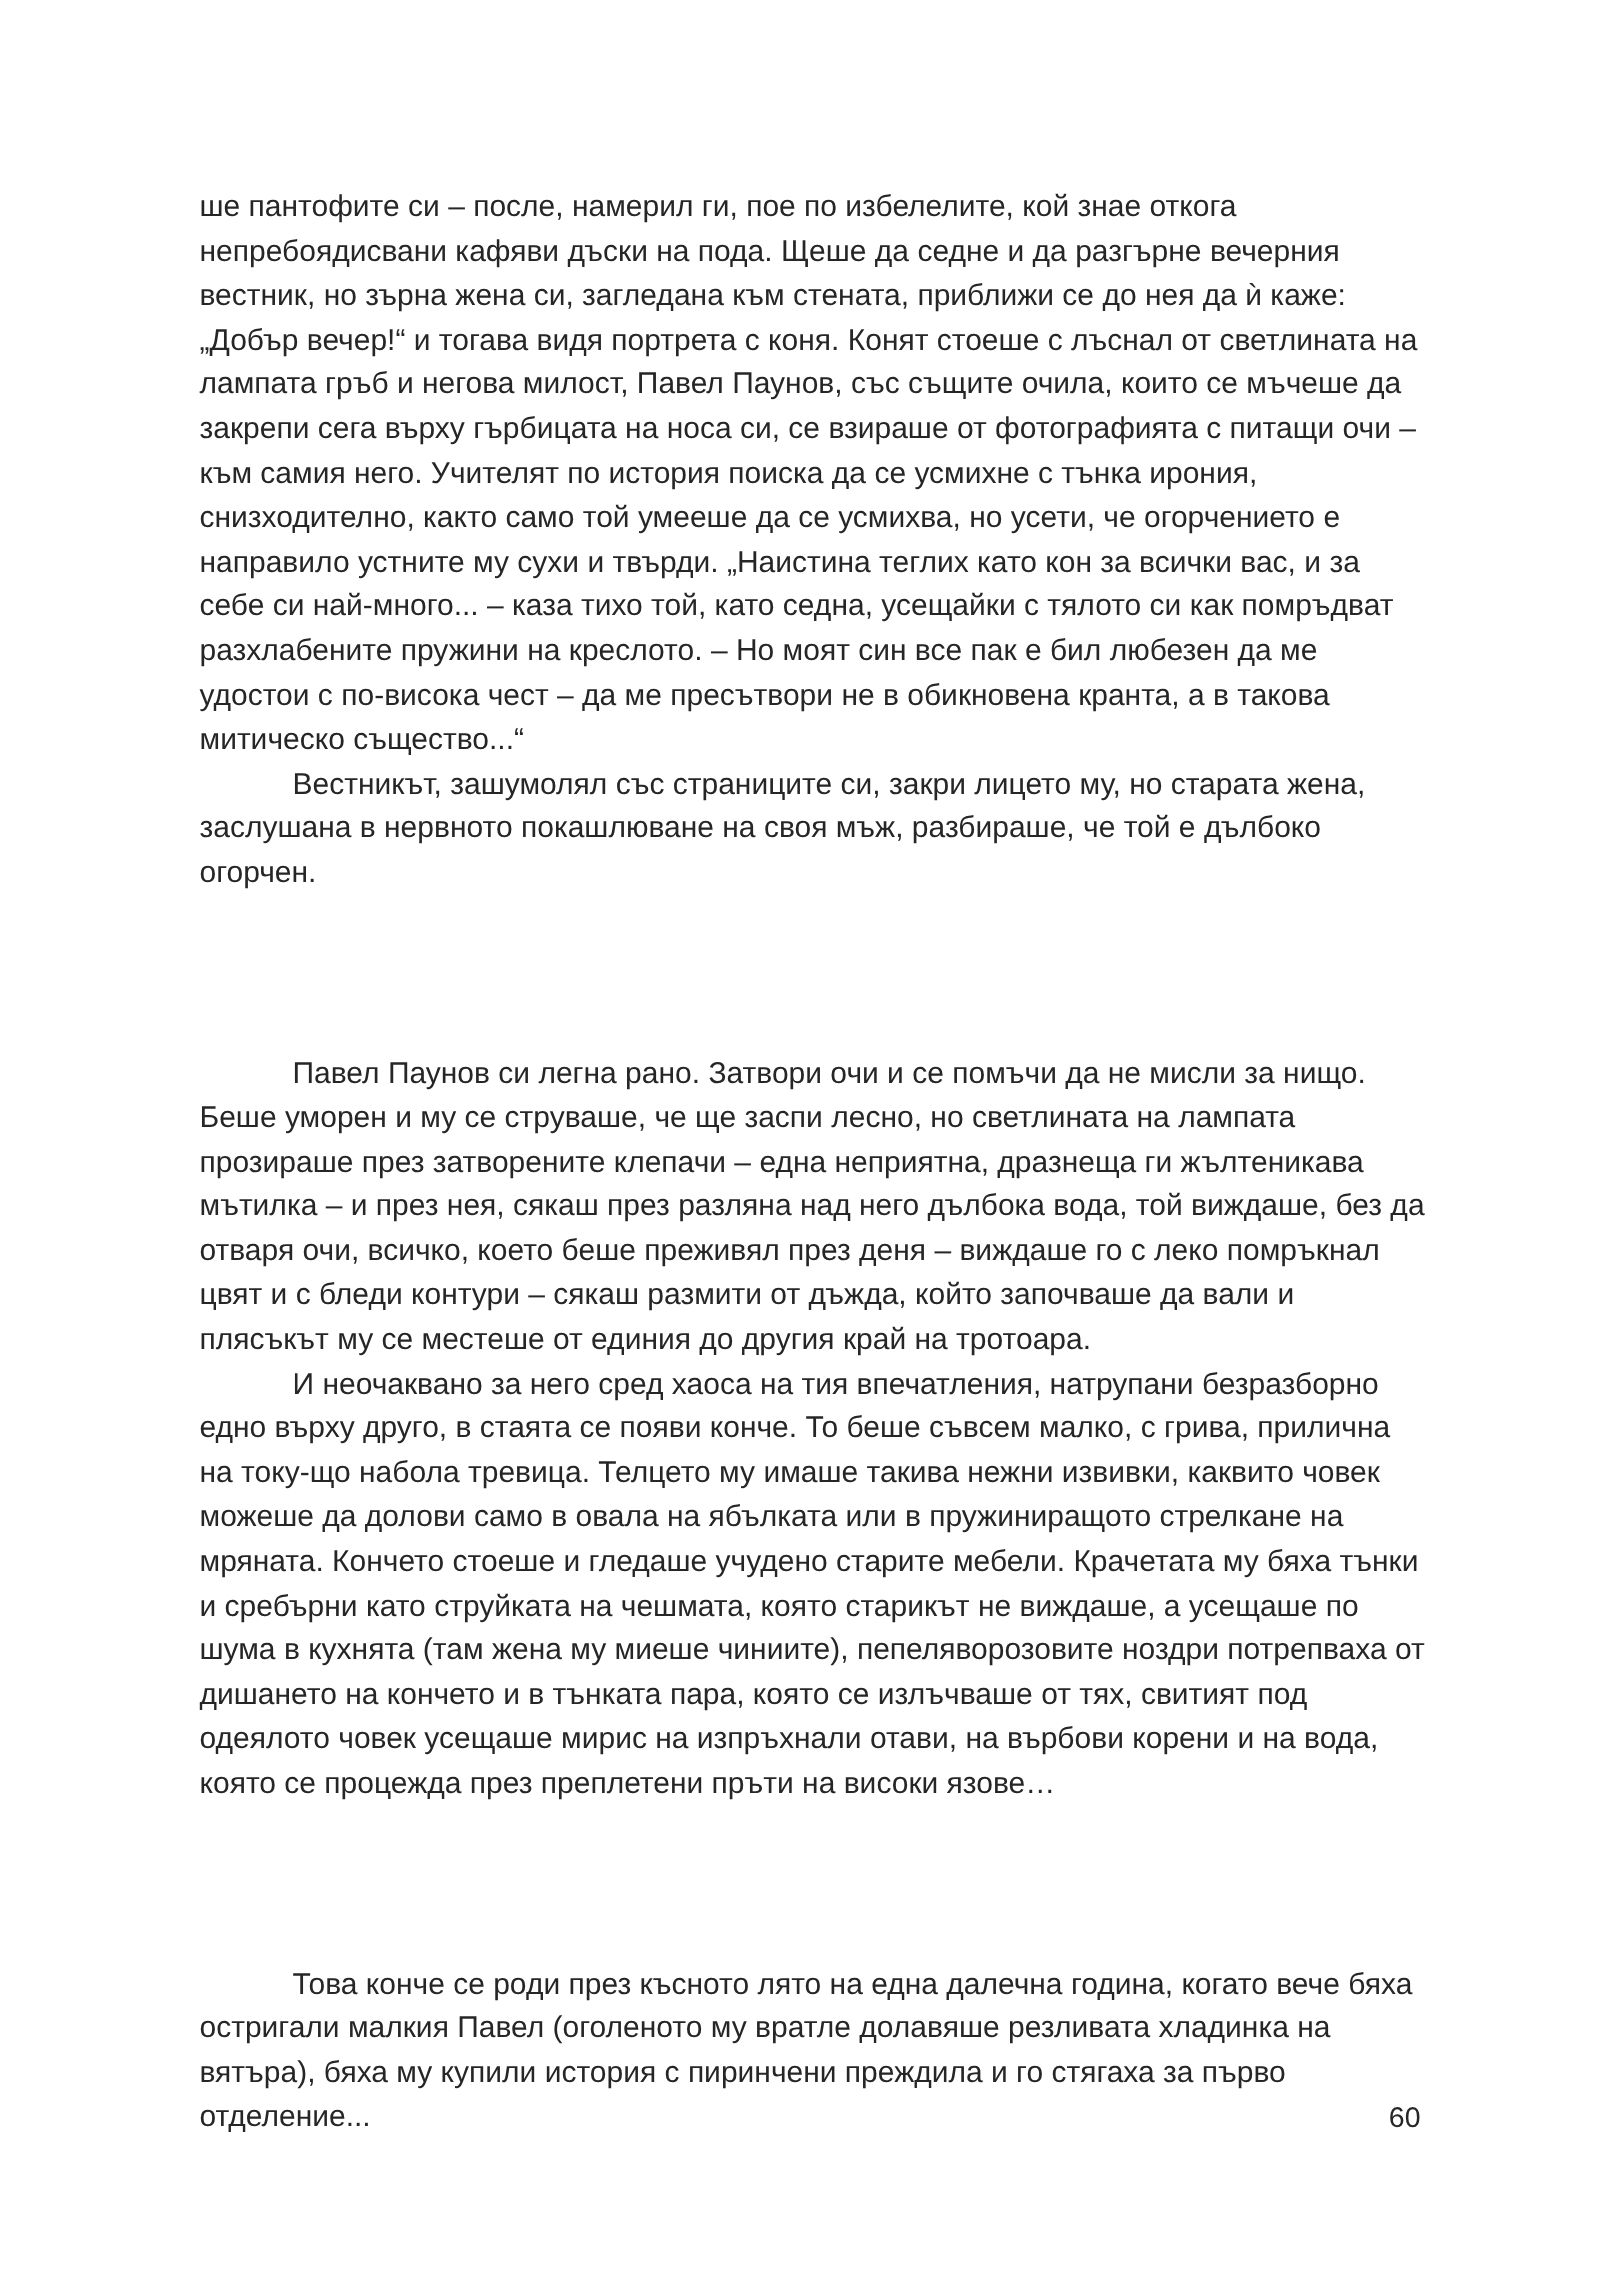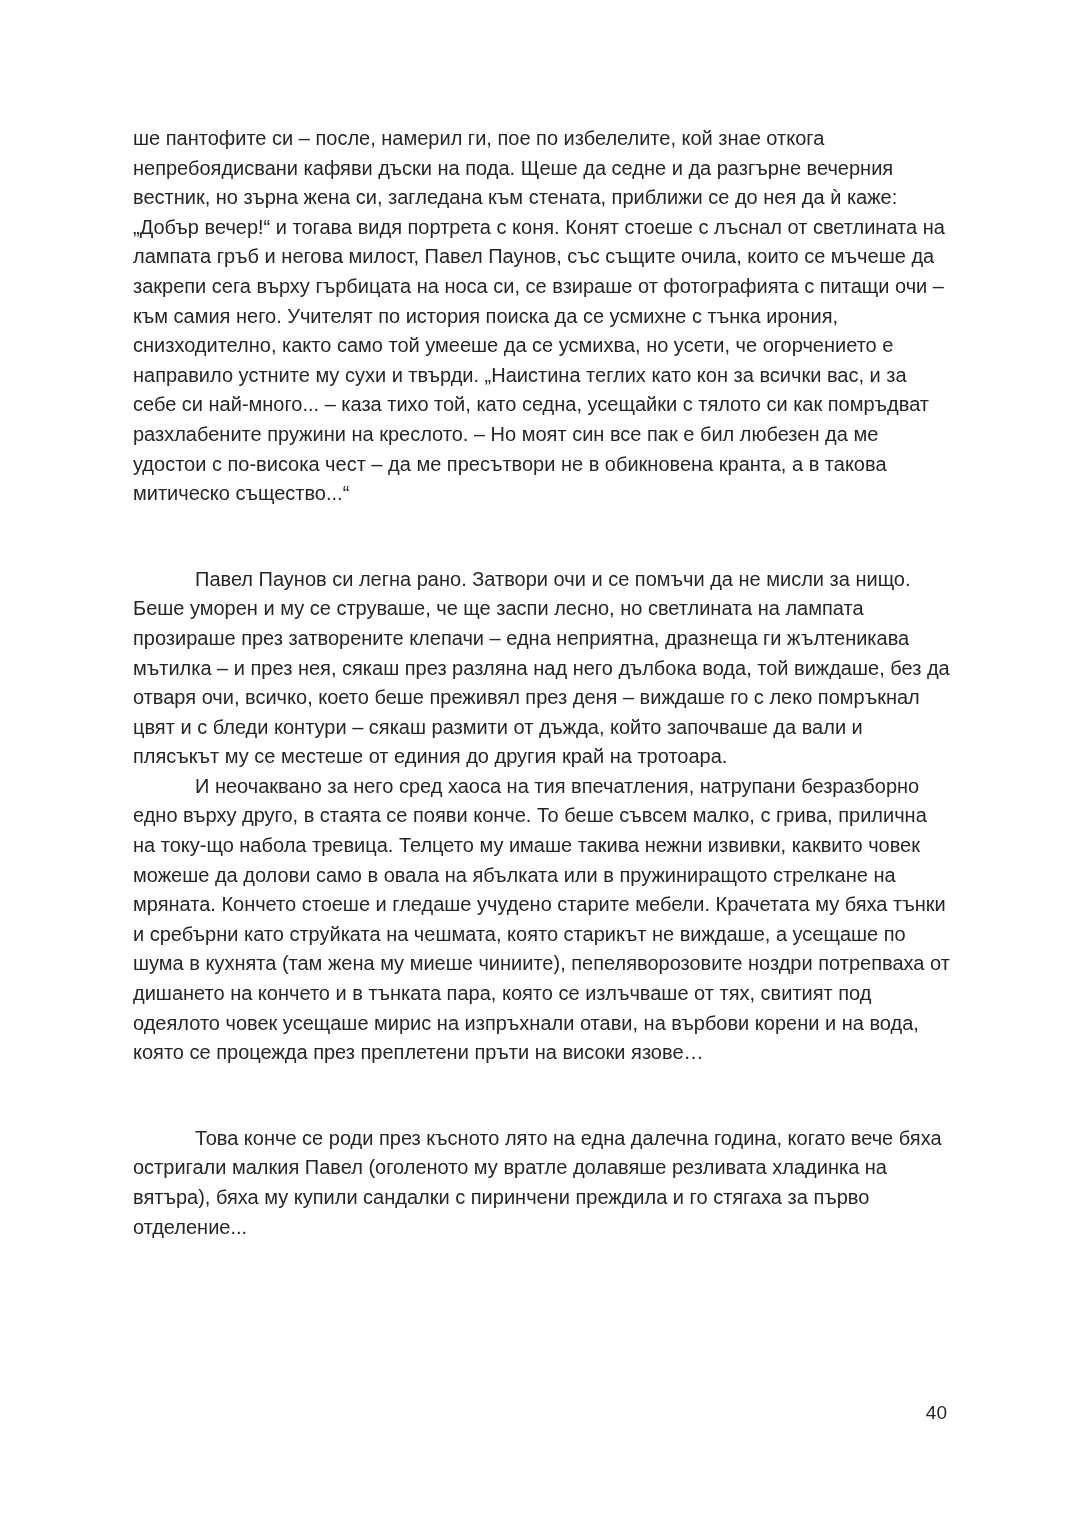--- a/index.html
+++ b/index.html
@@ -29,34 +29,35 @@
     line-height: 29.6px;
     text-align: left;
   }
   .para {
     margin: 0;
   }
   .para.indent {
     text-indent: 62px;
   }
   .para.section-gap {
-    margin-top: 56px;
+    margin-top: 104px;
   }
   .page-number {
     position: absolute;
     right: 133px;
     top: 1402px;
     font-size: 19px;
     color: #262626;
   }
 </style>
 </head>
 <body>
 
 <div class="page">
   <div class="text-body">
     <p class="para no-indent">ше пантофите си – после, намерил ги, пое по избелелите, кой знае откога непребоядисвани кафяви дъски на пода. Щеше да седне и да разгърне вечерния вестник, но зърна жена си, загледана към стената, приближи се до нея да ѝ каже: „Добър вечер!“ и тогава видя портрета с коня. Конят стоеше с лъснал от светлината на лампата гръб и негова милост, Павел Паунов, със същите очила, които се мъчеше да закрепи сега върху гърбицата на носа си, се взираше от фотографията с питащи очи – към самия него. Учителят по история поиска да се усмихне с тънка ирония, снизходително, както само той умееше да се усмихва, но усети, че огорчението е направило устните му сухи и твърди. „Наистина теглих като кон за всички вас, и за себе си най-много... – каза тихо той, като седна, усещайки с тялото си как помръдват разхлабените пружини на креслото. – Но моят син все пак е бил любезен да ме удостои с по-висока чест – да ме пресътвори не в обикновена кранта, а в такова митическо същество...“</p>
+    <p class="para indent">Вестникът, зашумолял със страниците си, закри лицето му, но старата жена, заслушана в нервното покашлюване на своя мъж, разбираше, че той е дълбоко огорчен.</p>
     <p class="para indent section-gap">Павел Паунов си легна рано. Затвори очи и се помъчи да не мисли за нищо. Беше уморен и му се струваше, че ще заспи лесно, но светлината на лампата прозираше през затворените клепачи – една неприятна, дразнеща ги жълтеникава мътилка – и през нея, сякаш през разляна над него дълбока вода, той виждаше, без да отваря очи, всичко, което беше преживял през деня – виждаше го с леко помръкнал цвят и с бледи контури – сякаш размити от дъжда, който започваше да вали и плясъкът му се местеше от единия до другия край на тротоара.</p>
     <p class="para indent">И неочаквано за него сред хаоса на тия впечатления, натрупани безразборно едно върху друго, в стаята се появи конче. То беше съвсем малко, с грива, прилична на току-що набола тревица. Телцето му имаше такива нежни извивки, каквито човек можеше да долови само в овала на ябълката или в пружиниращото стрелкане на мряната. Кончето стоеше и гледаше учудено старите мебели. Крачетата му бяха тънки и сребърни като струйката на чешмата, която старикът не виждаше, а усещаше по шума в кухнята (там жена му миеше чиниите), пепеляворозовите ноздри потрепваха от дишането на кончето и в тънката пара, която се излъчваше от тях, свитият под одеялото човек усещаше мирис на изпръхнали отави, на върбови корени и на вода, която се процежда през преплетени пръти на високи язове…</p>
-    <p class="para indent section-gap">Това конче се роди през късното лято на една далечна година, когато вече бяха остригали малкия Павел (оголеното му вратле долавяше резливата хладинка на вятъра), бяха му купили сандалки с пиринчени преждила и го стягаха за първо отделение...</p>
+    <p class="para indent section-gap">Това конче се роди през късното лято на една далечна година, когато вече бяха остригали малкия Павел (оголеното му вратле долавяше резливата хладинка на вятъра), бяха му купили история с пиринчени преждила и го стягаха за първо отделение...</p>
   </div>
-  <div class="page-number">40</div>
+  <div class="page-number">60</div>
 </div>
 
 </body></html>

